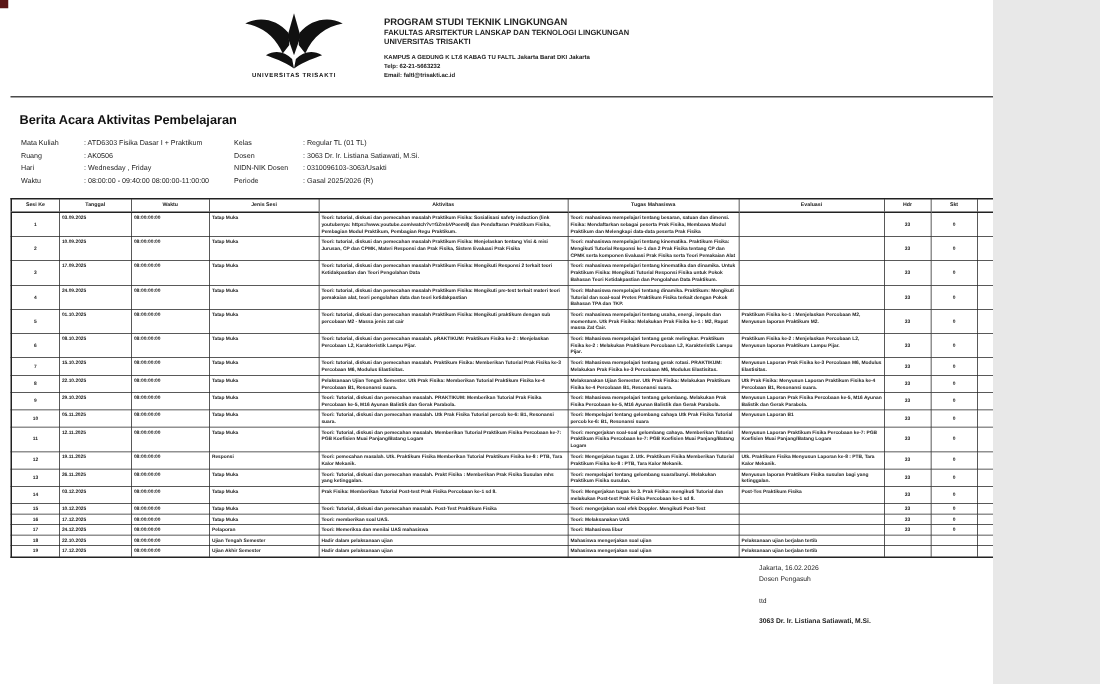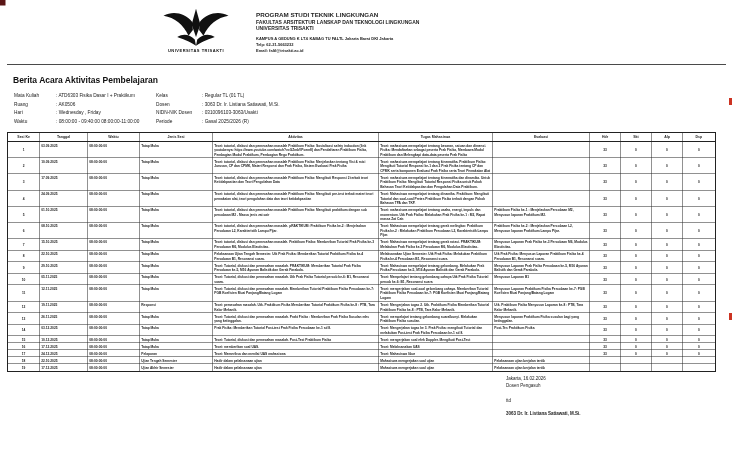--- a/index.html
+++ b/index.html
@@ -1,16 +1,16 @@
 <!DOCTYPE html>
 <html><head>
 <meta charset="utf-8">
 <style>
   html,body{margin:0;padding:0;background:#e8e8e8;}
-  .page{position:relative;width:733px;height:456px;background:#ffffff;overflow:hidden;
+  .page{position:relative;width:662px;height:456px;background:#ffffff;overflow:hidden;
         font-family:"Liberation Sans", sans-serif;color:#1f1f1f;}
   .scale{position:absolute;top:0;left:0;width:1466px;height:912px;
          transform:scale(0.5);transform-origin:0 0;background:#fff;}
 
   
   .corner-mark{position:absolute;left:0;top:0;width:11px;height:11px;background:#5a1515;}
   .edge-mark{position:absolute;width:6px;height:14px;background:#cc3322;}
   .edge-mark.m1{left:1458px;top:196px;}
   .edge-mark.m2{left:1458px;top:626px;}
 

